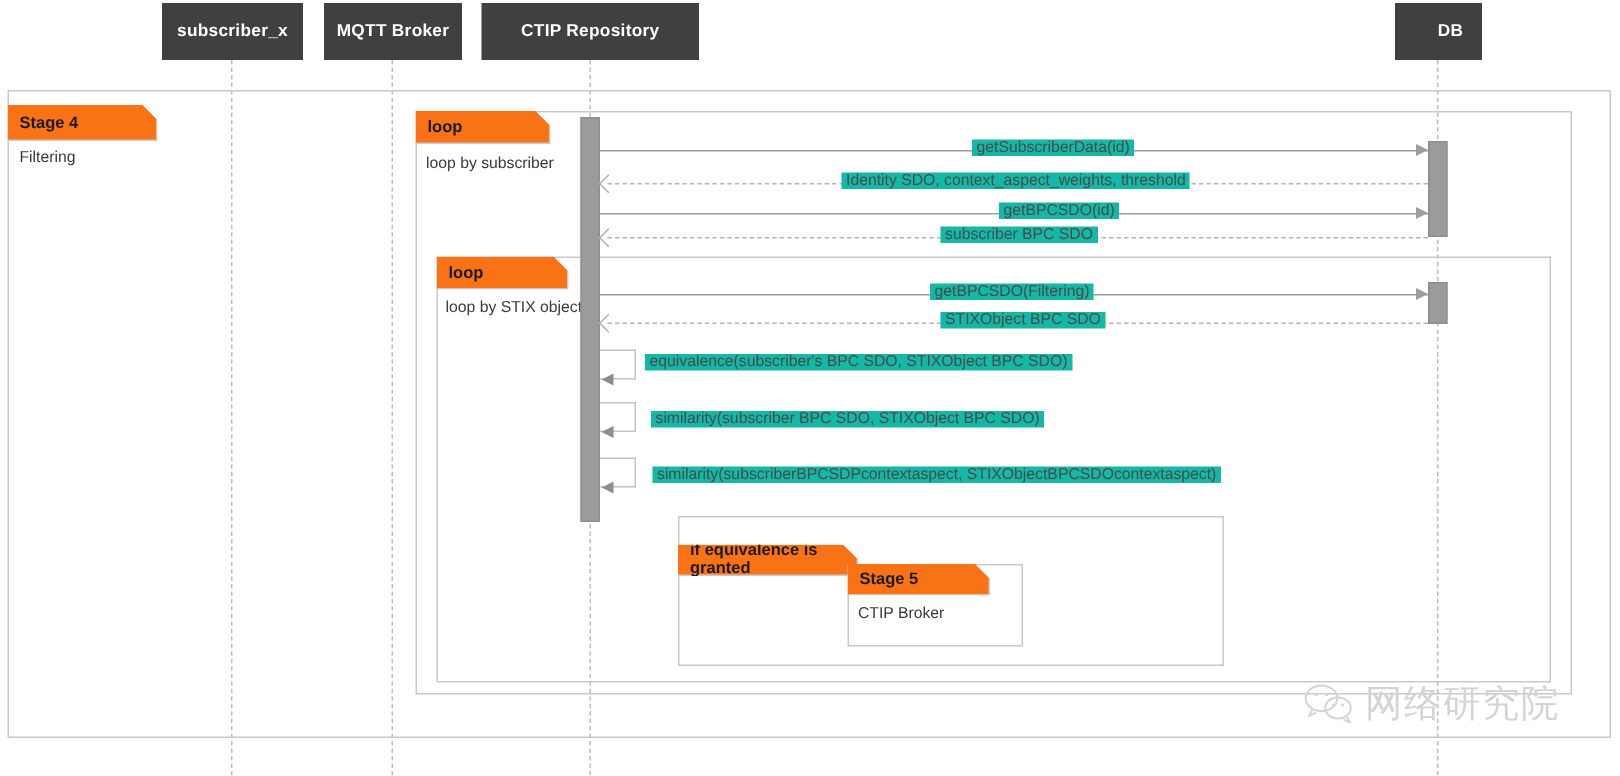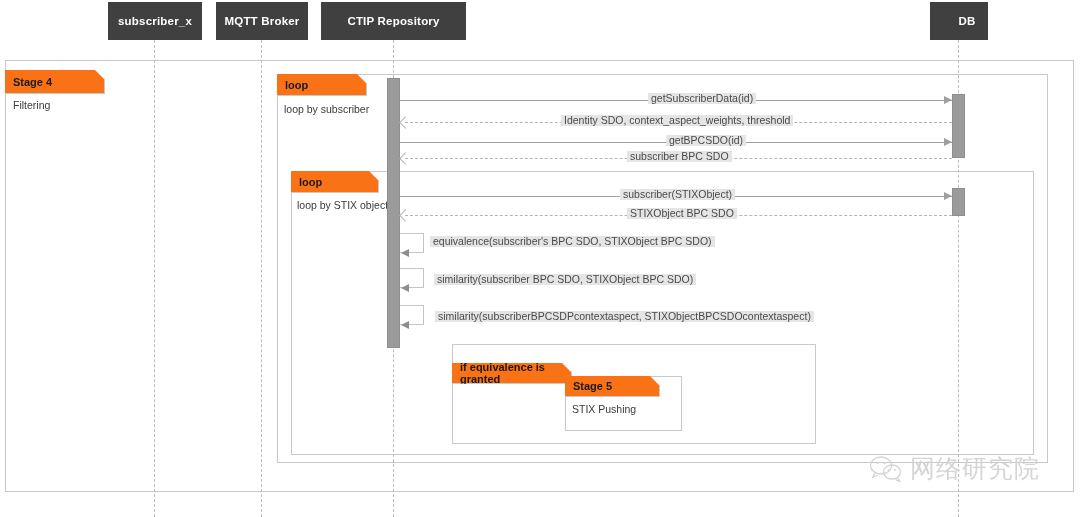--- a/index.html
+++ b/index.html
@@ -88,21 +88,21 @@
     position:absolute;
     width:0;height:0;
     border-top:4px solid transparent;
     border-bottom:4px solid transparent;
     border-right:8px solid #8d8d8d;
   }
   .msg-label{
     position:absolute;
     font-size:10.5px;
     color:#4a4a4a;
-    background:#e5e5e5;
+    background:#14b8a6;
     padding:0 3px;
     white-space:nowrap;
     line-height:11px;
   }
 
   
   .self-loop{
     position:absolute;
     border:1px solid #c4c4c4;
     border-left:none;
@@ -180,21 +180,21 @@
   <div class="msg-line" style="left:400px;top:142px;width:552px;"></div>
   <div class="arrow-right" style="left:944px;top:138px;"></div>
   <div class="msg-label" style="left:666px;top:135px;">getBPCSDO(id)</div>
 
   <div class="msg-line ret" style="left:405px;top:158px;width:547px;"></div>
   <div class="arrow-left-open" style="left:401px;top:154px;"></div>
   <div class="msg-label" style="left:627px;top:151px;">subscriber BPC SDO</div>
 
   <div class="msg-line" style="left:400px;top:196px;width:552px;"></div>
   <div class="arrow-right" style="left:944px;top:192px;"></div>
-  <div class="msg-label" style="left:620px;top:189px;">subscriber(STIXObject)</div>
+  <div class="msg-label" style="left:620px;top:189px;">getBPCSDO(Filtering)</div>
 
   <div class="msg-line ret" style="left:405px;top:215px;width:547px;"></div>
   <div class="arrow-left-open" style="left:401px;top:211px;"></div>
   <div class="msg-label" style="left:627px;top:208px;">STIXObject BPC SDO</div>
 
   <div class="self-loop" style="left:400px;top:233px;width:24px;height:20px;"></div>
   <div class="arrow-left-solid" style="left:401px;top:249px;"></div>
   <div class="msg-label" style="left:430px;top:236px;">equivalence(subscriber's BPC SDO, STIXObject BPC SDO)</div>
 
   <div class="self-loop" style="left:400px;top:268px;width:24px;height:20px;"></div>
@@ -207,21 +207,21 @@
 
   <div class="frame" style="left:452px;top:344px;width:364px;height:100px;"></div>
   <div class="frame-tab" style="left:452px;top:363px;width:120px;height:21px;">
     <span>if equivalence is granted</span>
   </div>
 
   <div class="frame" style="left:565px;top:376px;width:117px;height:55px;"></div>
   <div class="frame-tab" style="left:565px;top:376px;width:95px;height:21px;">
     <span>Stage 5</span>
   </div>
-  <div class="frame-sub" style="left:572px;top:403px;">STIX Pushing</div>
+  <div class="frame-sub" style="left:572px;top:403px;">CTIP Broker</div>
 
   <div class="watermark" style="left:869px;top:452px;">
     <span style="display:inline-block;width:34px;height:28px;">
       <svg width="34" height="28" viewBox="0 0 34 28" fill="none" stroke="#d4d4d4" stroke-width="1.3">
         <ellipse cx="12" cy="10.5" rx="10.5" ry="8.5"></ellipse>
         <path d="M6 18 L3.5 22.5 L8.5 20" stroke-linejoin="round" fill="none"></path>
         <circle cx="8.5" cy="8" r="1.2" fill="#d4d4d4" stroke="none"></circle>
         <circle cx="15.5" cy="8" r="1.2" fill="#d4d4d4" stroke="none"></circle>
         <ellipse cx="23" cy="17" rx="8.5" ry="7"></ellipse>
         <path d="M28.5 23 L31 26.5 L26.5 24.6" stroke-linejoin="round" fill="none"></path>

